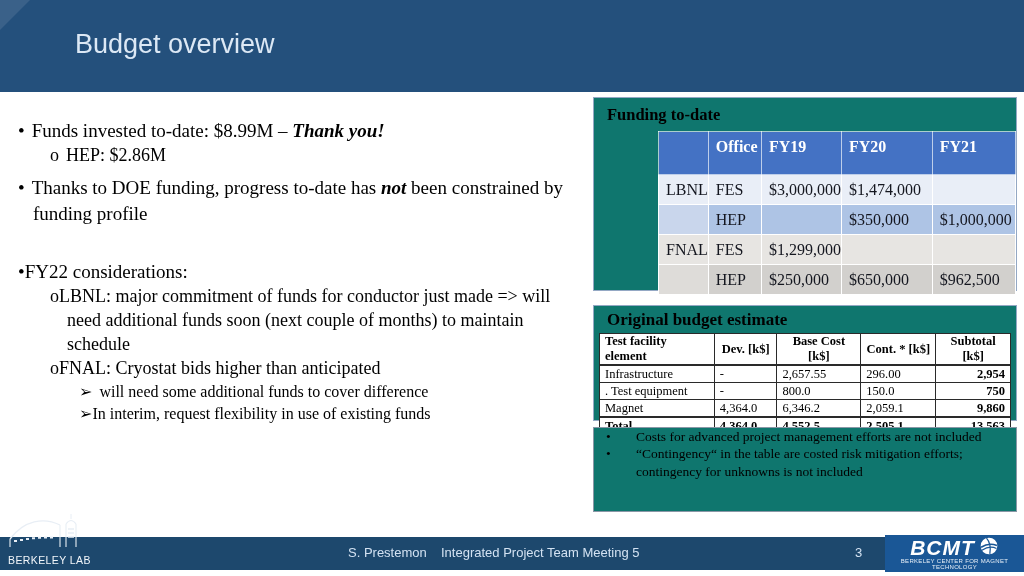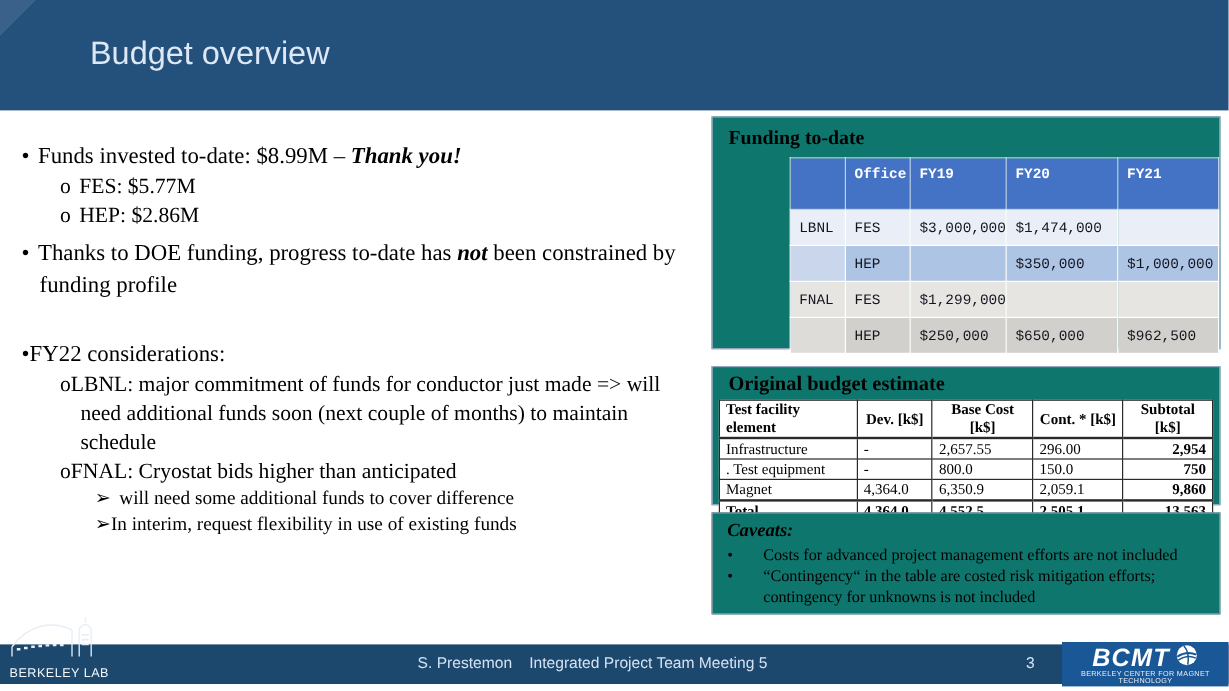--- a/index.html
+++ b/index.html
@@ -22,21 +22,21 @@
   .emph { font-weight:bold; font-style:italic; }
   .m-doe { margin-top:7px; }
   .m-fy22 { margin-top:33px; }
 
   
   .panel { position:absolute; left:593px; width:424px; background:#0f766e; box-sizing:border-box; }
   .funding-panel { top:97px; height:194px; border:1px solid #94A8C4; }
   .panel-title { font-size:16.5px; font-weight:bold; color:#000; margin:7px 0 0 13px; }
 
   .funding-table { border-collapse:collapse; margin:6px 0 0 64px;
-                   font-family:Liberation Mono, monospace; font-size:12px; color:#14161f; }
+                   font-family:Liberation Serif, serif; font-size:16px; color:#14161f; }
   .funding-table th { background:#4472C4; color:#ffffff; font-weight:bold; text-align:left;
                       vertical-align:top; padding:6px 0 0 7px; height:36px;
                       border:1px solid rgba(255,255,255,0.65); }
   .funding-table td { padding:0 0 0 7px; height:29px; border:1px solid #ffffff; }
   .c-lab{width:41px;} .c-off{width:47px;} .c-f19{width:68px;} .c-f20{width:89px;} .c-f21{width:77px;}
   .fr0 td { background:#E9EEF7; }
   .fr1 td { background:#AEC4E5; } .fr1 td.lab { background:#C9D6EC; }
   .fr2 td { background:#E7E5E2; }
   .fr3 td { background:#D2D0CD; } .fr3 td.lab { background:#DEDCD9; }
 
@@ -78,21 +78,20 @@
 
 <div class="slide">
 
   <header class="title-bar">
     <div class="corner-fold"></div>
     <h1 class="slide-title">Budget overview</h1>
   </header>
 
   <section class="content">
     <div class="li1"><span class="mk-sp">•</span><span>Funds invested to-date: $8.99M – </span><span class="emph">Thank you!</span></div>
-    <div class="li2"><span class="mk-sp">o</span><span>FES: $5.77M</span></div>
     <div class="li2"><span class="mk-sp">o</span><span>HEP: $2.86M</span></div>
     <div class="li1 m-doe"><span class="mk-sp">•</span><span>Thanks to DOE funding, progress to-date has </span><span class="emph">not</span><span> been constrained by funding profile</span></div>
     <div class="li1 m-fy22"><span>•</span><span>FY22 considerations:</span></div>
     <div class="li2"><span>o</span><span>LBNL: major commitment of funds for conductor just made =&gt; will need additional funds soon (next couple of months) to maintain schedule</span></div>
     <div class="li2"><span>o</span><span>FNAL: Cryostat bids higher than anticipated</span></div>
     <div class="li3"><span class="mk-sp">➢</span><span>will need some additional funds to cover difference</span></div>
     <div class="li3"><span>➢</span><span>In interim, request flexibility in use of existing funds</span></div>
   </section>
 
   <section class="panel funding-panel">
@@ -163,37 +162,36 @@
         <tr>
           <td>. Test equipment</td>
           <td>-</td>
           <td>800.0</td>
           <td>150.0</td>
           <td class="subtotal">750</td>
         </tr>
         <tr>
           <td>Magnet</td>
           <td>4,364.0</td>
-          <td>6,350.9</td>
+          <td>6,346.2</td>
           <td>2,059.1</td>
           <td class="subtotal">9,860</td>
         </tr>
         <tr class="total-row">
           <td>Total</td>
           <td>4,364.0</td>
           <td>4,552.5</td>
           <td>2,505.1</td>
           <td class="subtotal">13,563</td>
         </tr>
       </tbody>
     </table>
   </section>
 
   <section class="panel caveats-panel">
-    <div class="caveats-title">Caveats:</div>
     <div class="caveat-item">
       <span class="caveat-bullet">•</span>
       <span class="caveat-text">Costs for advanced project management efforts are not included</span>
     </div>
     <div class="caveat-item">
       <span class="caveat-bullet">•</span>
       <span class="caveat-text">“Contingency“ in the table are costed risk mitigation efforts; contingency for unknowns is not included</span>
     </div>
   </section>
 

